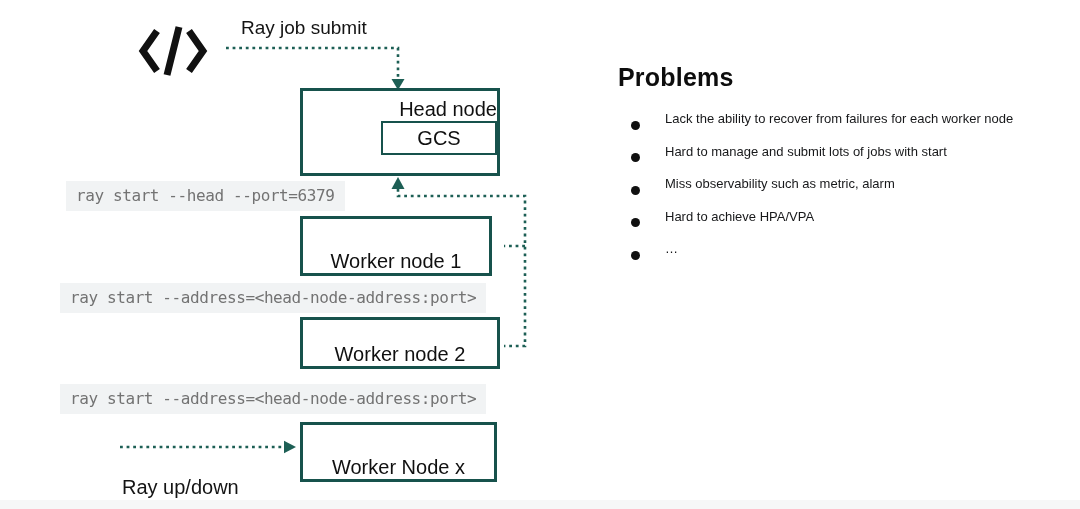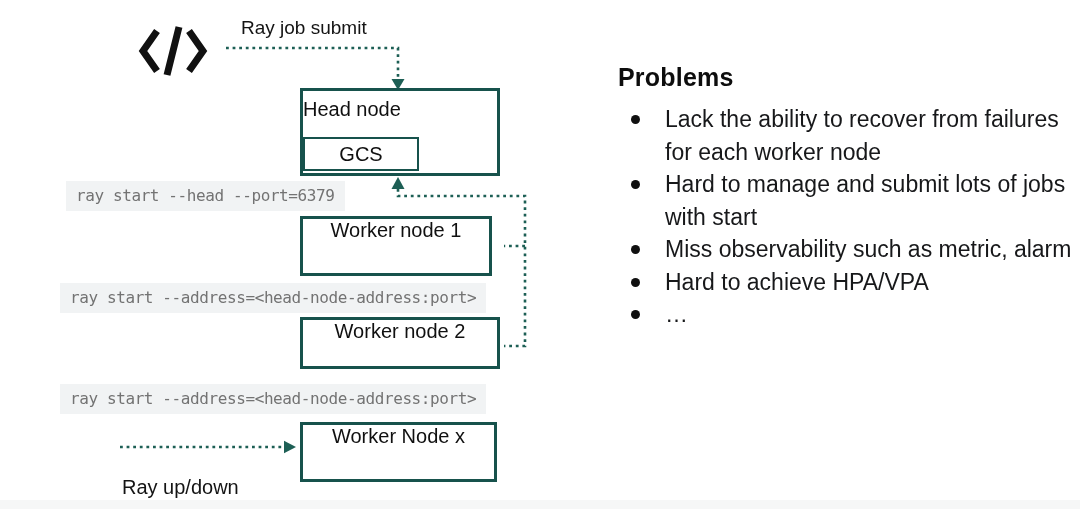--- a/index.html
+++ b/index.html
@@ -29,30 +29,30 @@
     color: #141414;
     white-space: nowrap;
   }
   .lbl-job-submit { left: 241px; top: 17px; }
   .lbl-ray-updown { left: 122px; top: 476px; font-size: 20px; }
 
   .node {
     position: absolute;
     background: #ffffff;
     border: 3px solid #17524c;
-    display: flex; align-items: flex-start; justify-content: center;
+    display: flex; align-items: flex-end; justify-content: center;
     font-size: 20px; color: #101010;
   }
   .node-head {
     left: 300px; top: 88px; width: 200px; height: 88px;
     flex-direction: column; justify-content: flex-start;
     padding-top: 7px;
   }
   .gcs-box {
-    margin-top: 16px;
+    margin-top: 0;
     width: 116px; height: 34px;
     border: 2px solid #17524c;
     display: flex; align-items: center; justify-content: center;
     font-size: 20px;
   }
   .node-worker1 { left: 300px; top: 216px; width: 192px; height: 60px; }
   .node-worker2 { left: 300px; top: 317px; width: 200px; height: 52px; }
   .node-workerx { left: 300px; top: 422px; width: 197px; height: 60px; }
 
   .cmd {
@@ -73,22 +73,22 @@
   .problems {
     position: absolute; left: 598px; top: 63px; width: 462px; margin-left: 20px;
   }
   .problems h2 {
     font-size: 25px; font-weight: bold; color: #0d0d0d;
     margin-bottom: 11px;
     letter-spacing: 0.2px;
   }
   .problems ul { list-style: none; }
   .problems li {
-    display: flex; align-items: flex-start;
-    font-size: 23px; line-height: 32.5px; color: #17181a;
+    display: flex; align-items: center;
+    font-size: 13px; line-height: 32.5px; color: #17181a;
   }
   .bullet-dot {
     flex: none;
     width: 9px; height: 9px; border-radius: 50%;
     background: #101010;
     margin: 12px 25px 0 13px;
   }
   .problems li .li-text { max-width: 410px; }
 
   .bottom-strip {

